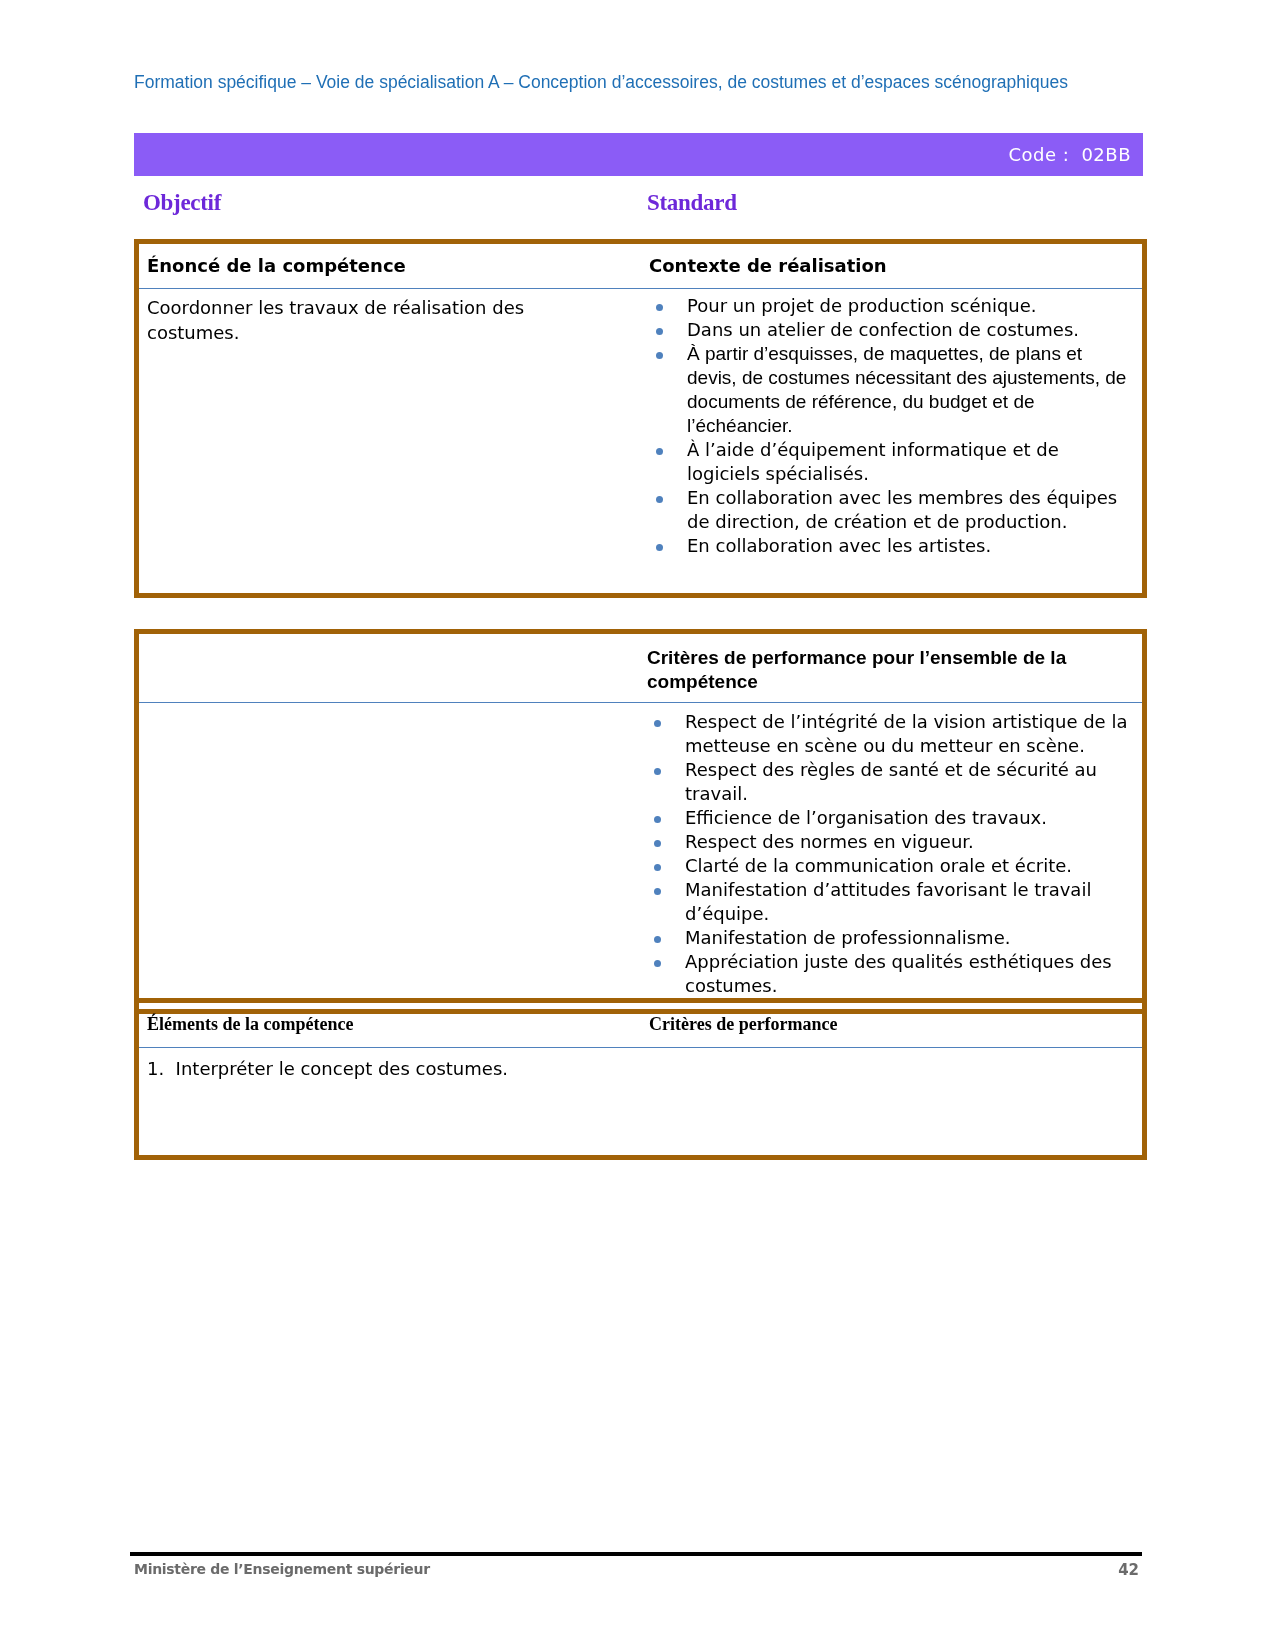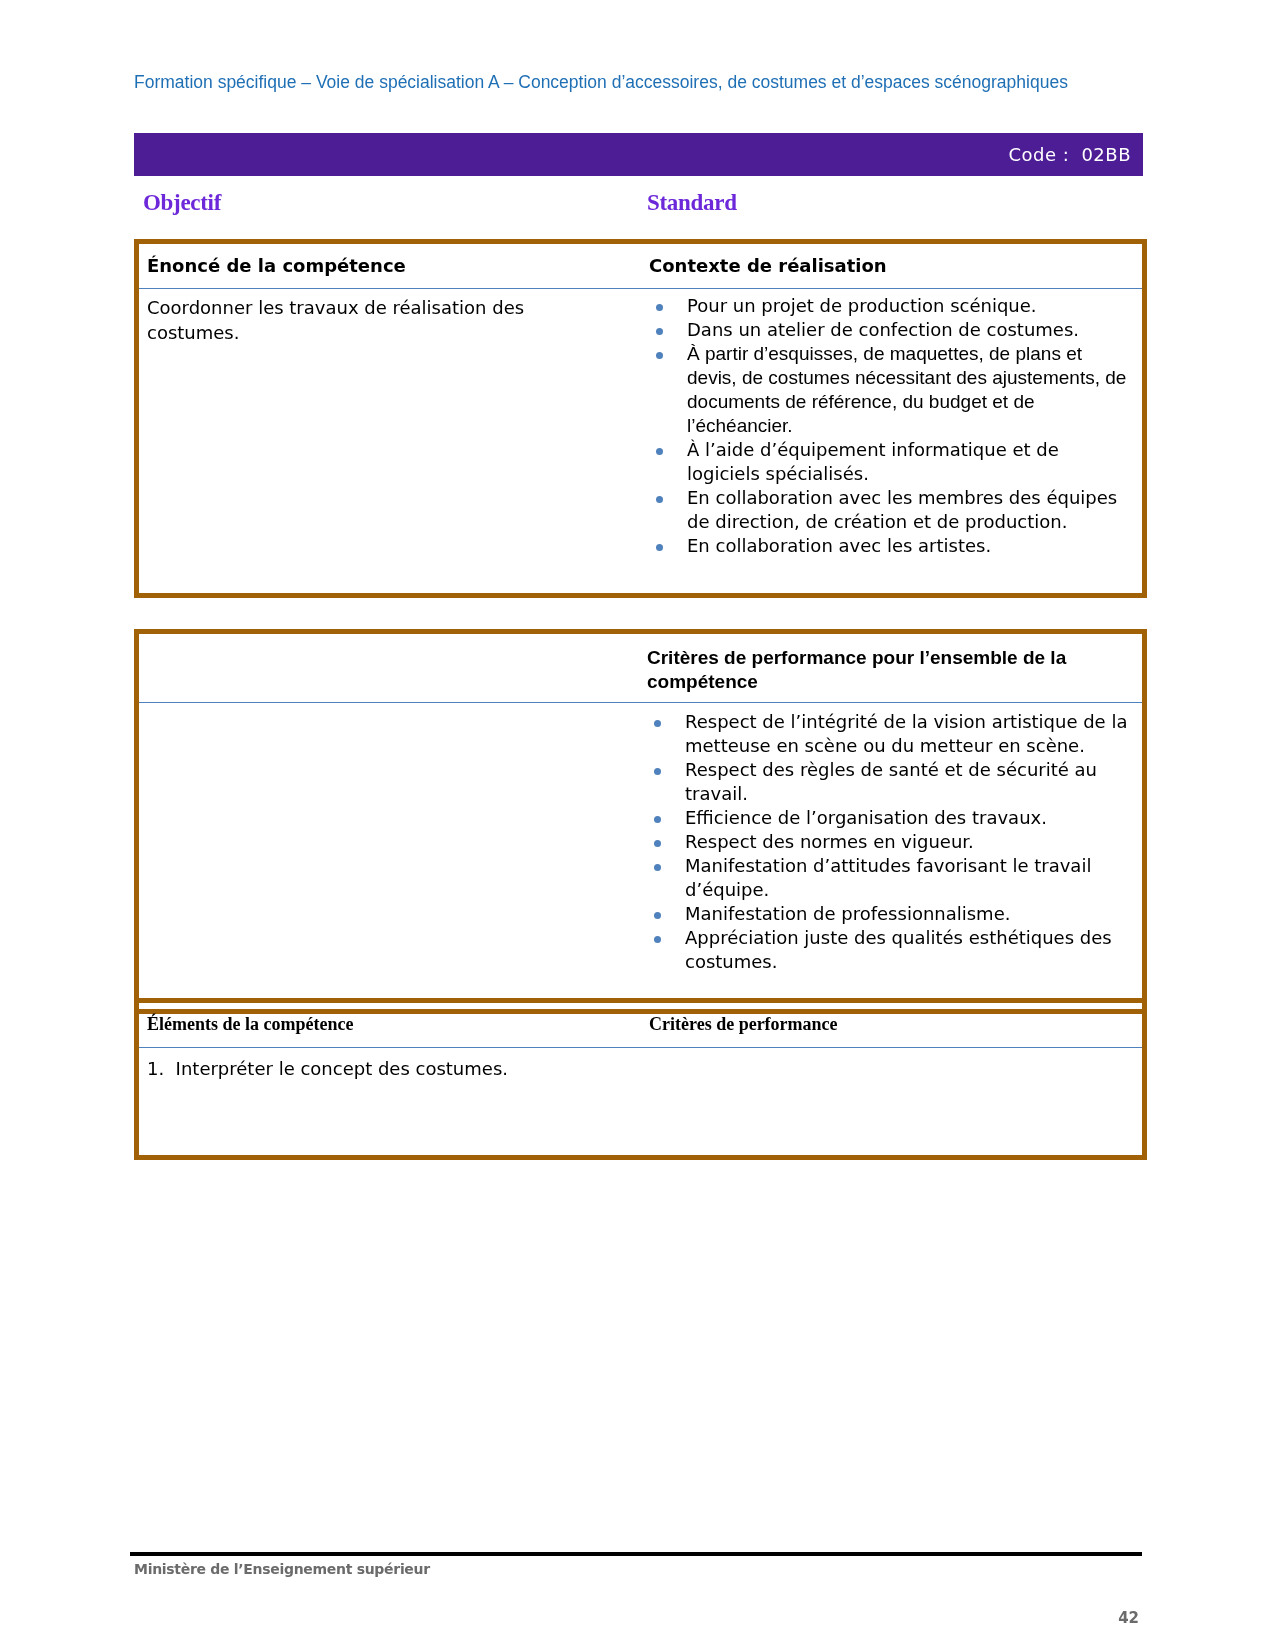--- a/index.html
+++ b/index.html
@@ -1,39 +1,39 @@
 <!DOCTYPE html>
 <html><head>
   <meta charset="utf-8">
   <style>
     html, body { margin: 0; padding: 0; background: #ffffff; }
     body { width: 1275px; height: 1650px; position: relative; overflow: hidden;
            font-family: "DejaVu Sans", sans-serif; color: #000; }
     .running-title { position: absolute; left: 134px; top: 72px; width: 1010px;
            font-family: "Liberation Sans", sans-serif; font-size: 17.5px; color: #1f6fb5; white-space: nowrap; }
     .code-bar { position: absolute; left: 134px; top: 133px; width: 1009px; height: 43px;
-           background: #4c1d95; color: #ffffff; }
+           background: #8b5cf6; color: #ffffff; }
     .code-bar .code { position: absolute; right: 12px; top: 11px; font-size: 18px; letter-spacing: 0.5px; }
     .code-bar .code span { margin-left: 12px; }
     .section-head { position: absolute; top: 190px; font-family: Liberation Serif, serif;
            font-weight: bold; font-size: 23px; color: #6d28d9; letter-spacing: -0.3px; }
     .tbl { position: absolute; left: 134px; width: 1003px; border: 5px solid #a16207; }
     .tbl .hdr { position: relative; border-bottom: 1.5px solid #4f81bd; }
     .tbl .col-left { position: absolute; left: 8px; }
     .tbl .col-right { position: absolute; left: 510px; right: 6px; }
     .hdr-text { font-weight: bold; font-size: 18px; }
     .body-text { font-size: 18px; line-height: 24.5px; }
     ul.bullets { list-style: none; margin: 0; padding: 0; }
     ul.bullets li { position: relative; padding-left: 38px; font-size: 18px; line-height: 24px; }
     ul.bullets li::before { content: ""; position: absolute; left: 7px; top: 10px; width: 7px; height: 7px;
            border-radius: 50%; background: #4f81bd; }
     .crit-hdr { font-family: "Liberation Sans", sans-serif; font-weight: bold; font-size: 19px; line-height: 24px; }
     .footer-rule { position: absolute; left: 130px; top: 1552px; width: 1012px; height: 4px; background: #000; }
     .footer-left { position: absolute; left: 134px; top: 1561px; font-weight: bold; font-size: 14px; color: #6b6b6b; letter-spacing: -0.3px; }
-    .footer-right { position: absolute; right: 136px; top: 1561px; font-weight: bold; font-size: 15px; color: #6b6b6b; margin-top: 48px; }
+    .footer-right { position: absolute; right: 136px; top: 1561px; font-weight: bold; font-size: 15px; color: #6b6b6b; }
   </style>
 </head>
 <body>
 
 <div class="running-title">Formation spécifique – Voie de spécialisation A – Conception d’accessoires, de costumes et d’espaces scénographiques</div>
 
 <div class="code-bar">
   <div class="code">
     <span style="margin-left:0">Code :</span><span>02BB</span>
   </div>
@@ -60,20 +60,21 @@
 
 <div class="tbl" style="top:629px; height:375px;">
   <div class="hdr" style="height:68px;">
     <div class="col-right crit-hdr" style="top:12px; left:508px; right:20px;">Critères de performance pour l’ensemble de la compétence</div>
   </div>
   <ul class="bullets col-right" style="top:76px; left:508px;">
     <li>Respect de l’intégrité de la vision artistique de la metteuse en scène ou du metteur en scène.</li>
     <li>Respect des règles de santé et de sécurité au travail.</li>
     <li>Efficience de l’organisation des travaux.</li>
     <li>Respect des normes en vigueur.</li>
+    <li>Clarté de la communication orale et écrite.</li>
     <li>Manifestation d’attitudes favorisant le travail d’équipe.</li>
     <li>Manifestation de professionnalisme.</li>
     <li>Appréciation juste des qualités esthétiques des costumes.</li>
   </ul>
 </div>
 
 <div class="tbl" style="top:998px; height:152px;">
   <div class="hdr" style="height:44px;font-family:Liberation Serif, serif;">
     <div class="col-left hdr-text" style="top:11px">Éléments de la compétence</div>
     <div class="col-right hdr-text" style="top:11px">Critères de performance</div>

